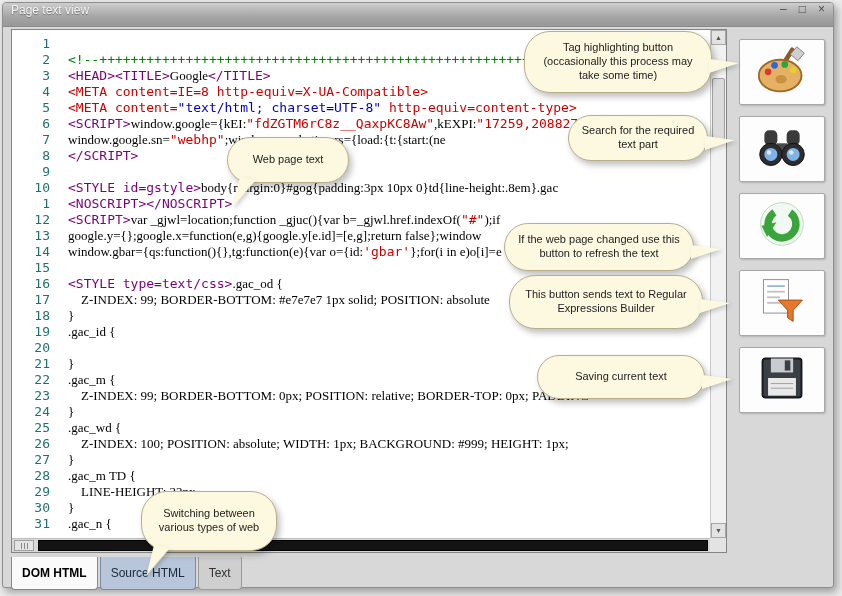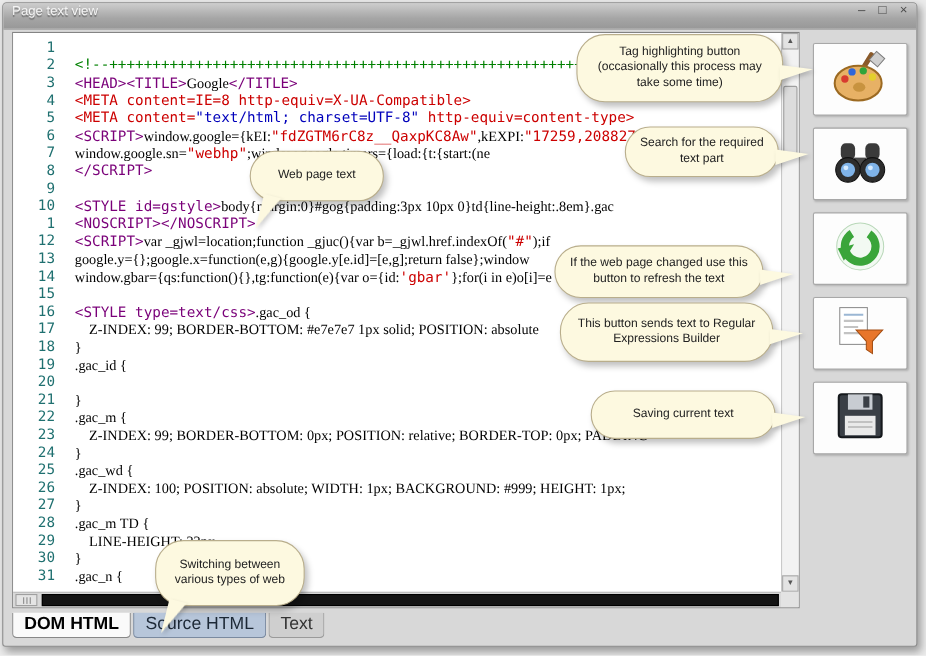--- a/index.html
+++ b/index.html
@@ -62,21 +62,21 @@
     display:flex; align-items:center; justify-content:center;
     box-shadow:1px 1px 2px rgba(0,0,0,.18);
     cursor:pointer;
   }
   .tool-button svg { width:52px; height:52px; }
   .tb-1 { top:10px; } .tb-2 { top:87px; } .tb-3 { top:164px; } .tb-4 { top:241px; } .tb-5 { top:318px; }
 
   
   .tabbar { position:absolute; left:8px; top:554px; height:22px; display:flex; gap:2px; }
   .tab {
-    height:23px; padding:0 10px; font-size:16px; display:flex; align-items:center;
+    height:33px; padding:0 10px; font-size:12px; display:flex; align-items:center;
     background:#cfcfcf; color:#333; border:1px solid #9a9a9a; border-top:none;
     border-radius:0 0 4px 4px; cursor:pointer;
   }
   .tab--active { background:#fafafa; color:#000; border-color:#878787; font-weight:bold; }
   .tab--highlighted { background:#b7c6da; border-color:#7a8aa0; color:#1c2836; }
 
   
   .callout {
     position:absolute; z-index:40;
     background:var(--callout_bg); border:1px solid var(--callout_border);

